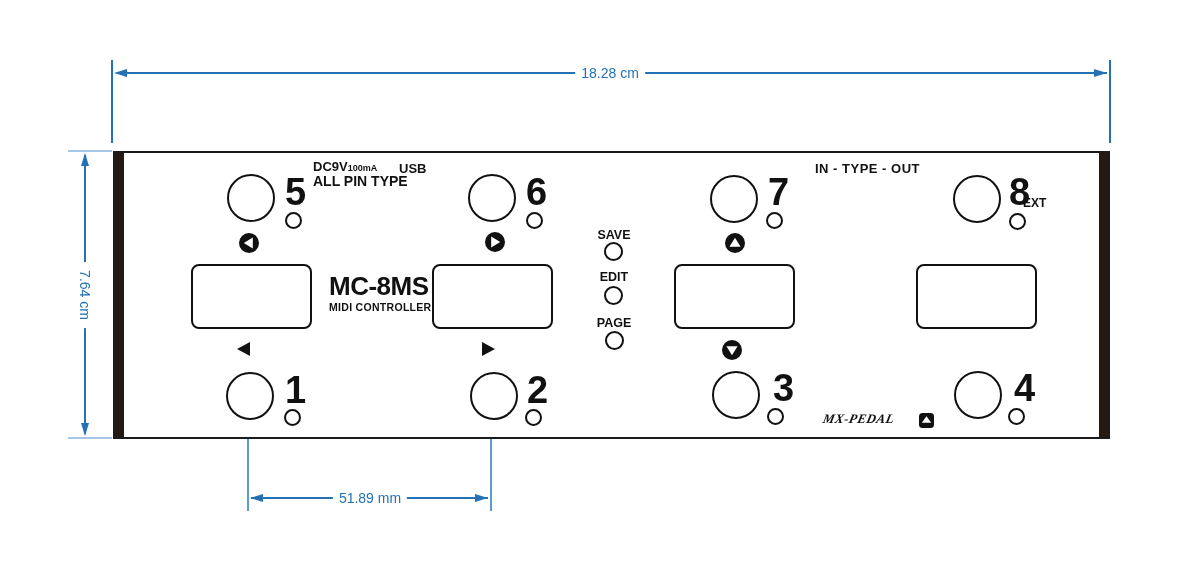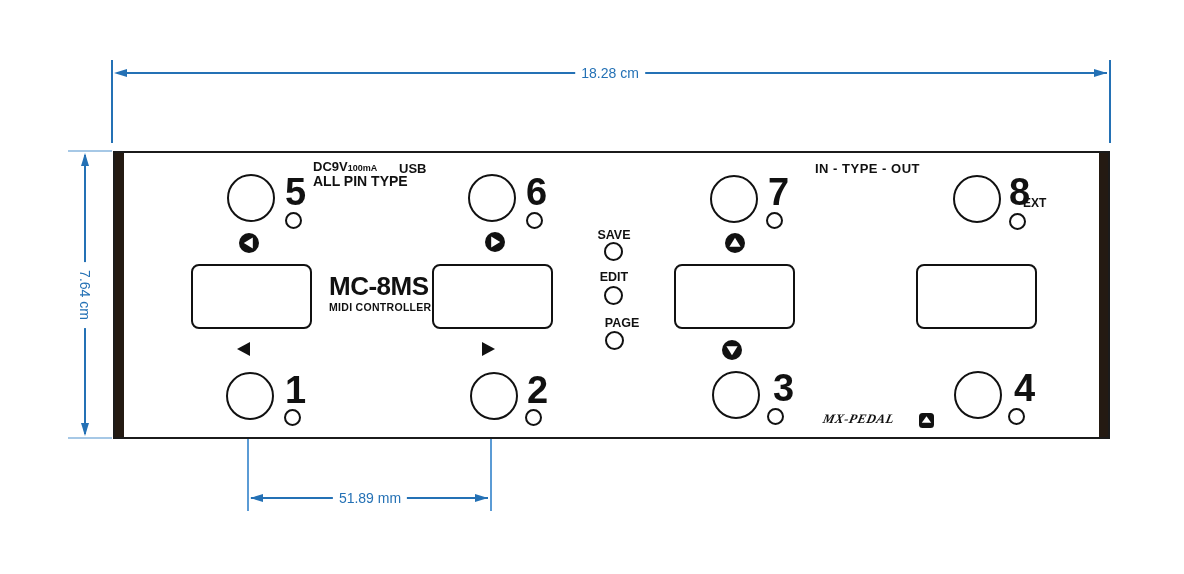--- a/index.html
+++ b/index.html
@@ -125,21 +125,21 @@
 
     <div class="abs" style="left:214px;top:121px;">
       <div class="title">MC-8MS</div>
       <div class="subtitle">MIDI CONTROLLER</div>
     </div>
 
     <div class="menu-lbl" style="left:499px;top:75px;">SAVE</div>
     <div class="menu-circle" style="left:489px;top:89px;"></div>
     <div class="menu-lbl" style="left:499px;top:117px;">EDIT</div>
     <div class="menu-circle" style="left:489px;top:133px;"></div>
-    <div class="menu-lbl" style="left:499px;top:163px;margin-left:8px;">PAGE</div>
+    <div class="menu-lbl" style="left:499px;top:163px;">PAGE</div>
     <div class="menu-circle" style="left:490px;top:178px;"></div>
 
     <div class="icon" style="left:122px;top:189px;">
       <svg width="13" height="14" viewBox="0 0 13 14">
           <polygon points="13,0 13,14 0,7" fill="#111"></polygon>
         </svg>
     </div>
     <div class="fs-circle" style="left:111px;top:219px;"></div>
     <div class="num" style="left:170px;top:218px;">1</div>
     <div class="led" style="left:169px;top:256px;"></div>

